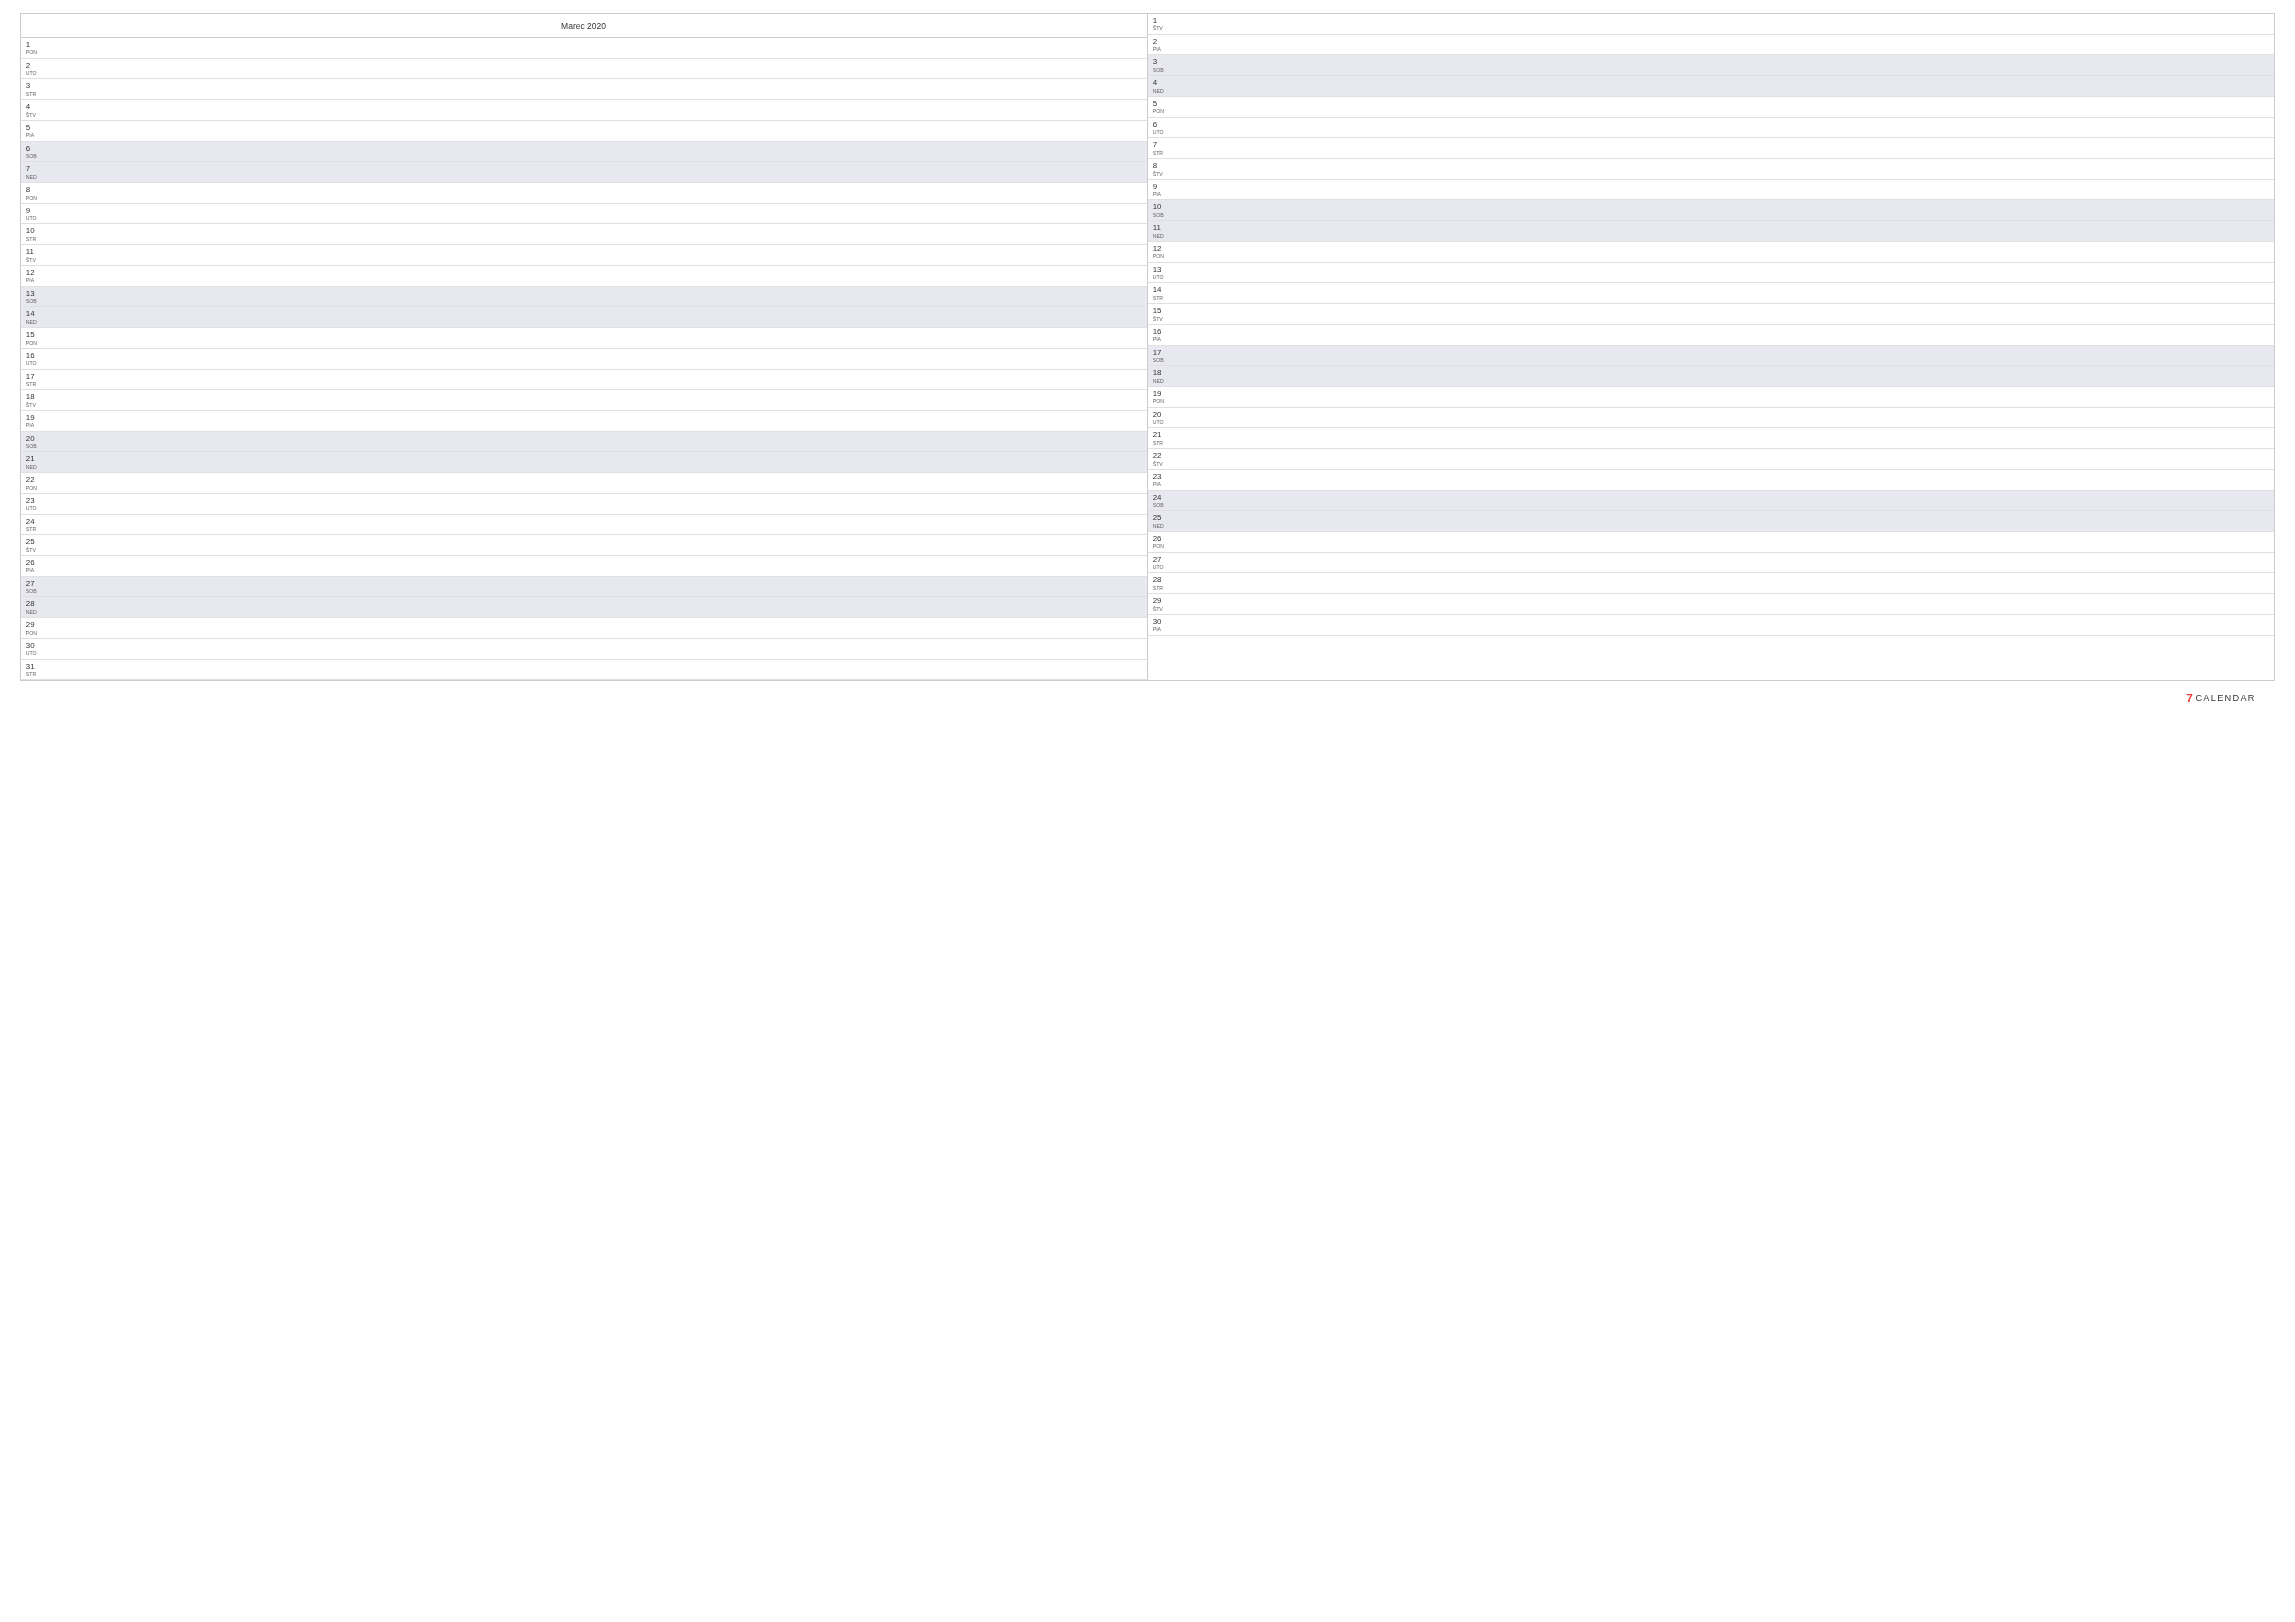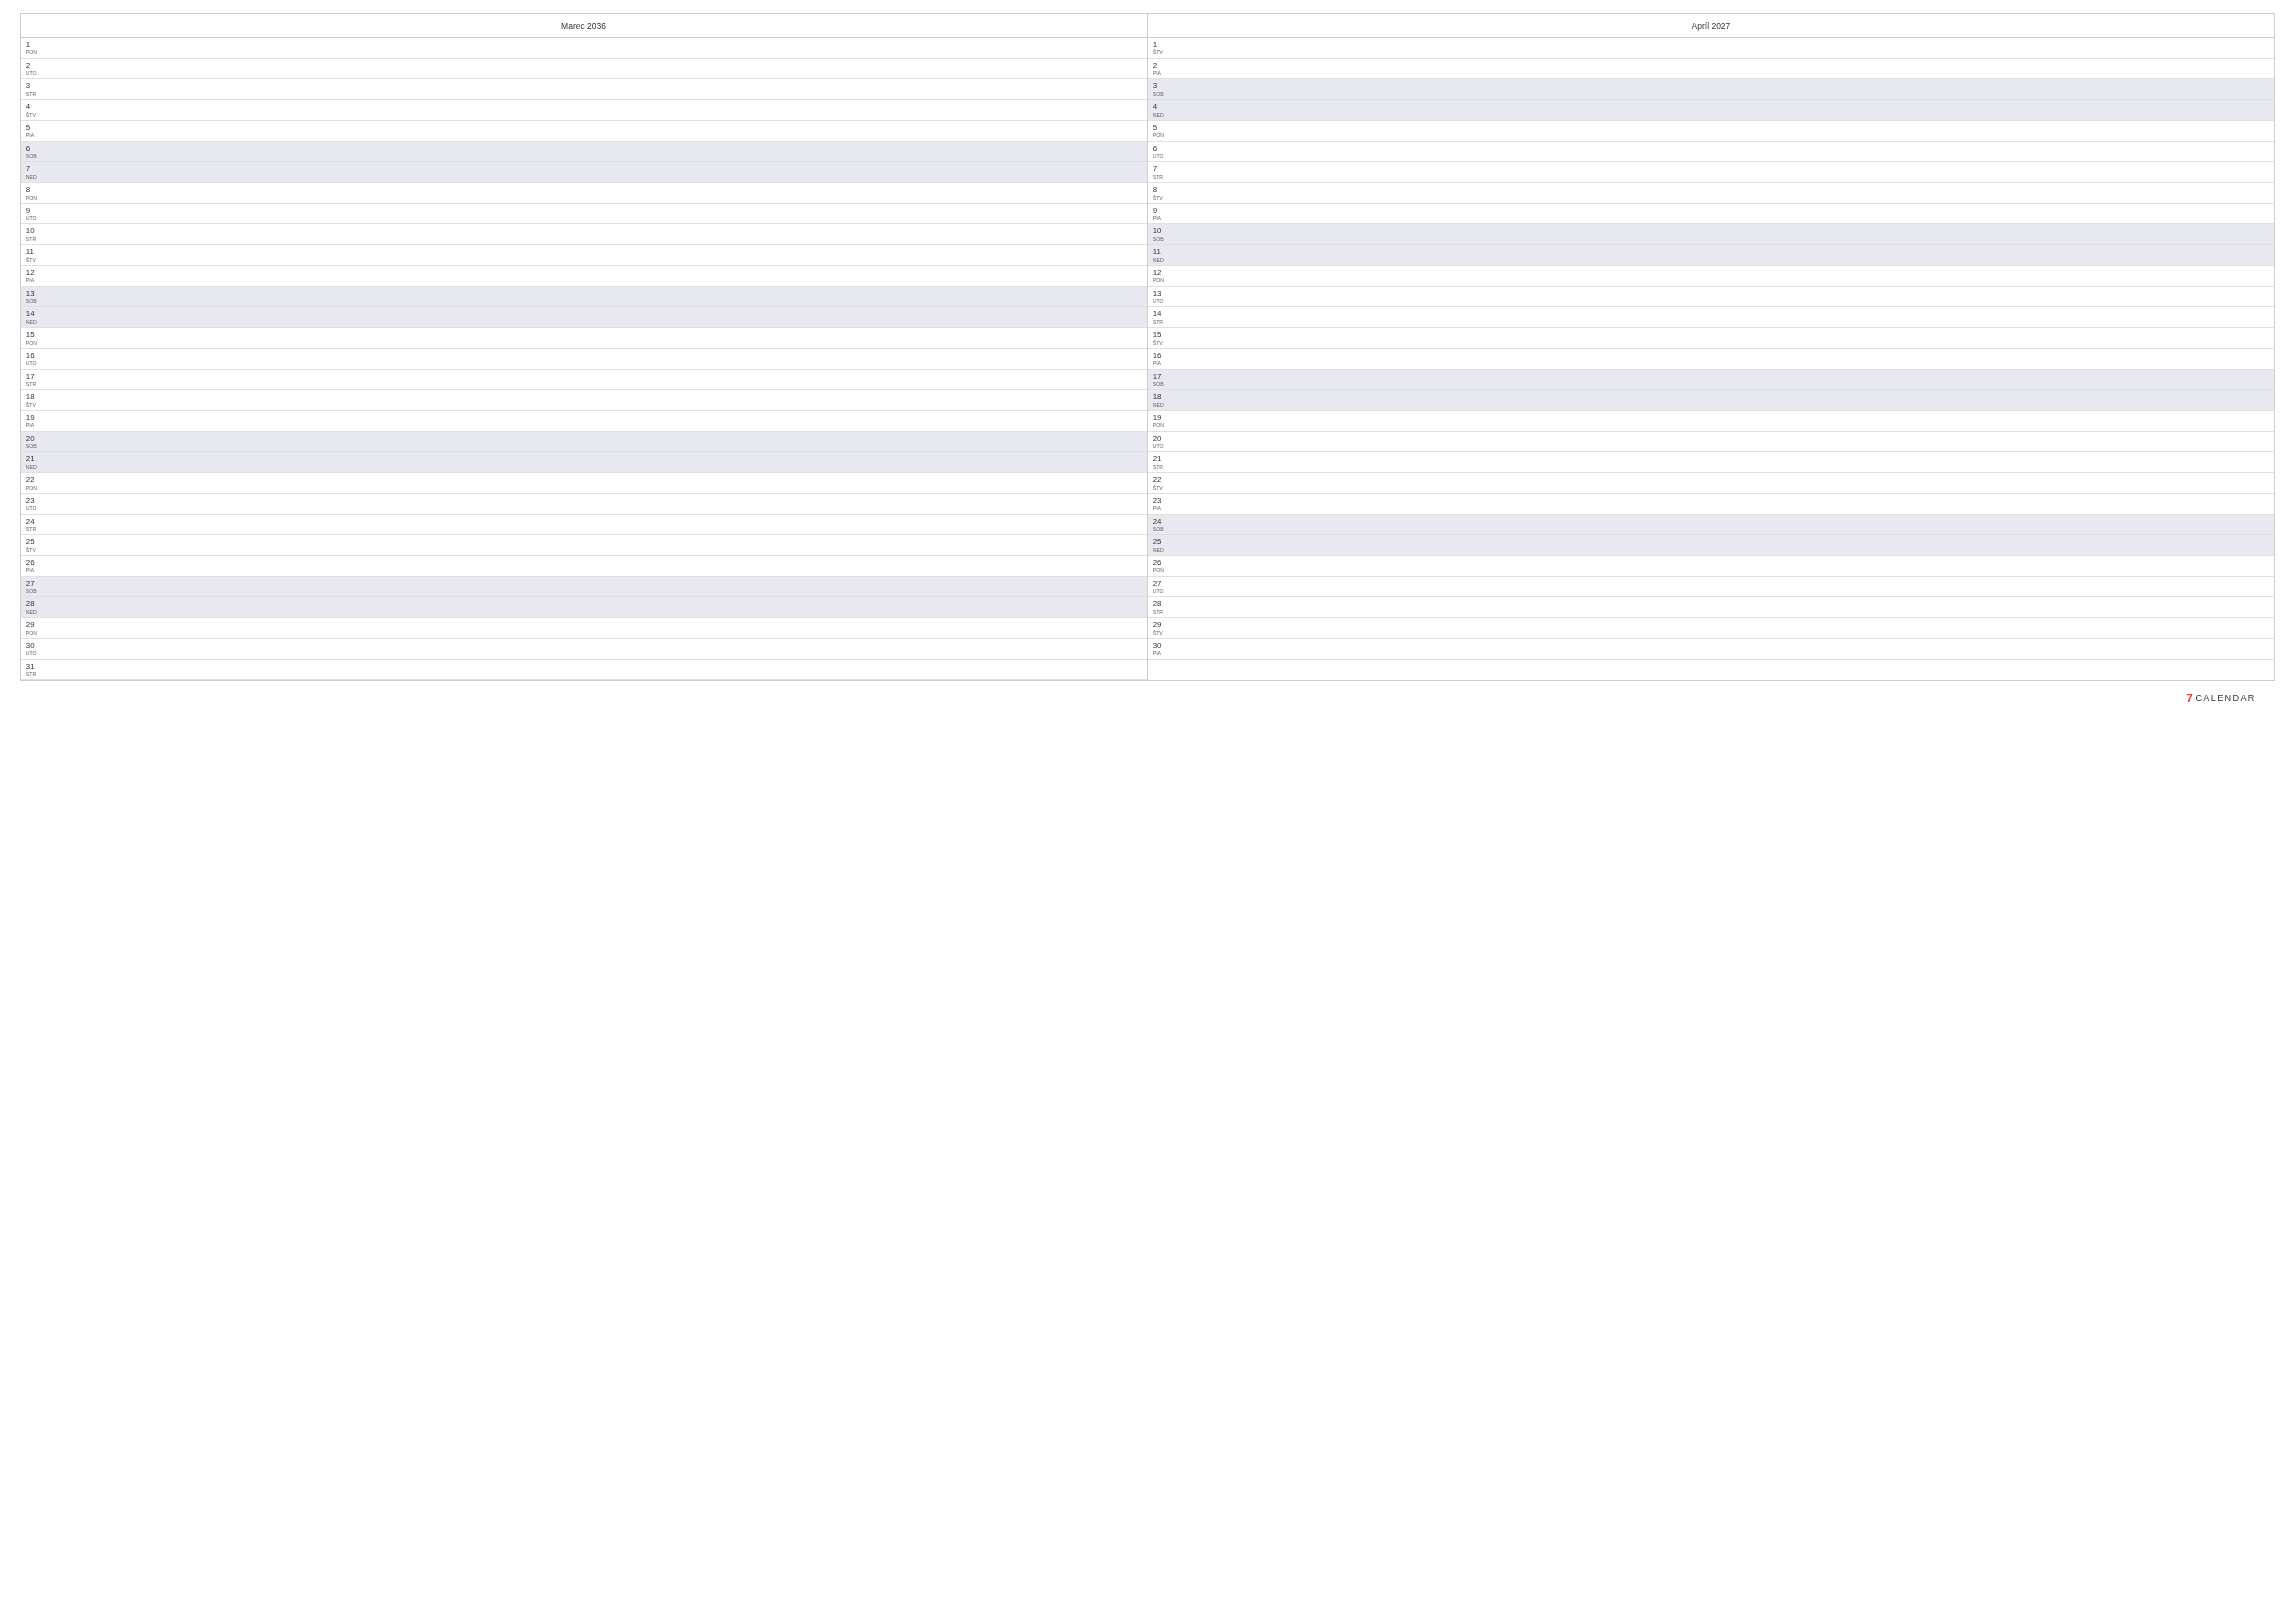--- a/index.html
+++ b/index.html
@@ -82,21 +82,21 @@
       letter-spacing: 1.3px;
       color: #333;
     }
   </style>
 </head>
 <body>
 
 <div class="calendar-container">
   <div class="months-grid" id="months-grid">
   <div class="month-column">
-        <div class="month-header">Marec 2036</div>
+        <div class="month-header">Marec 2020</div>
         <div class="day-row">
           <div class="day-info">
             <span class="day-number">1</span>
             <span class="day-name">PON</span>
           </div>
         </div>
         <div class="day-row">
           <div class="day-info">
             <span class="day-number">2</span>
             <span class="day-name">UTO</span>
@@ -271,21 +271,20 @@
           </div>
         </div>
         <div class="day-row">
           <div class="day-info">
             <span class="day-number">31</span>
             <span class="day-name">STR</span>
           </div>
         </div>
       </div>
       <div class="month-column">
-        <div class="month-header">Apríl 2027</div>
         <div class="day-row">
           <div class="day-info">
             <span class="day-number">1</span>
             <span class="day-name">ŠTV</span>
           </div>
         </div>
         <div class="day-row">
           <div class="day-info">
             <span class="day-number">2</span>
             <span class="day-name">PIA</span>

